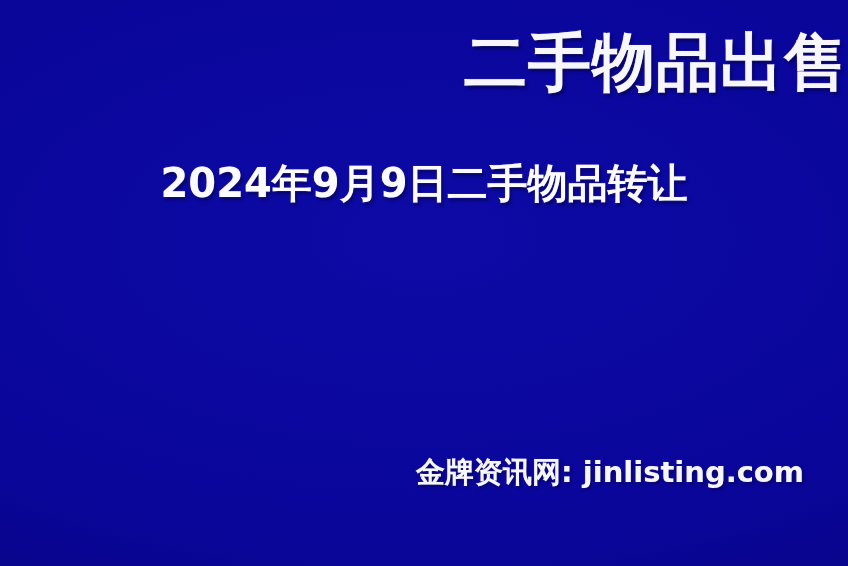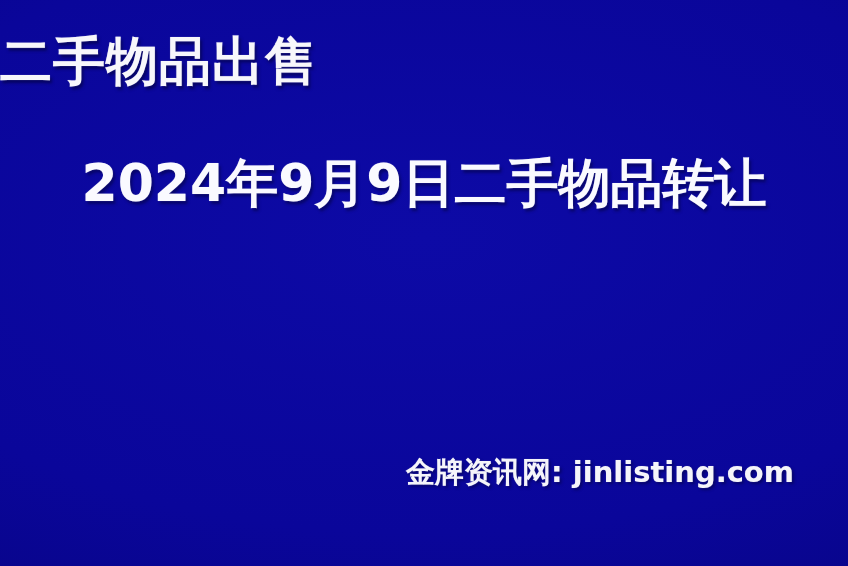--- a/index.html
+++ b/index.html
@@ -26,25 +26,25 @@
       radial-gradient(ellipse 120% 90% at 50% 42%, #0d0aa6 0%, #0a069a 58%, #07047f 100%);
     overflow: hidden;
   }
 
   
   .headline {
     position: absolute;
     left: 0;
     right: 0;
     top: 34px;
-    text-align: left;
+    text-align: right;
     color: #f7f7fb;
-    font-family: Liberation Serif, serif;
+    font-family: Liberation Mono, monospace;
     font-weight: 700;
-    font-size: 52px;
+    font-size: 63px;
     line-height: 1.08;
     letter-spacing: 1px;
     white-space: nowrap;
     text-shadow:
       0 0 1px rgba(255,255,255,0.55),
       2px 3px 3px rgba(0,0,40,0.50);
   }
 
   
   .body-block {
@@ -53,33 +53,33 @@
     right: 0;
     top: 152px;
     text-align: center;
   }
 
   .body-line {
     display: block;
     color: #fafaff;
     font-family: "DejaVu Sans", "Liberation Sans", sans-serif;
     font-weight: 700;
-    font-size: 52px;
+    font-size: 40px;
     line-height: 62px;
     letter-spacing: 0px;
     white-space: nowrap;
     text-shadow:
       0 0 1px rgba(255,255,255,0.45),
       2px 3px 3px rgba(0,0,40,0.45);
   }
 
   
   .footer {
     position: absolute;
-    right: 54px;
+    right: 44px;
     top: 455px;
     text-align: right;
     white-space: nowrap;
   }
 
   .footer-text {
     color: #f5f5fa;
     font-family: "DejaVu Sans", "Liberation Sans", sans-serif;
     font-weight: 700;
     font-size: 29px;

